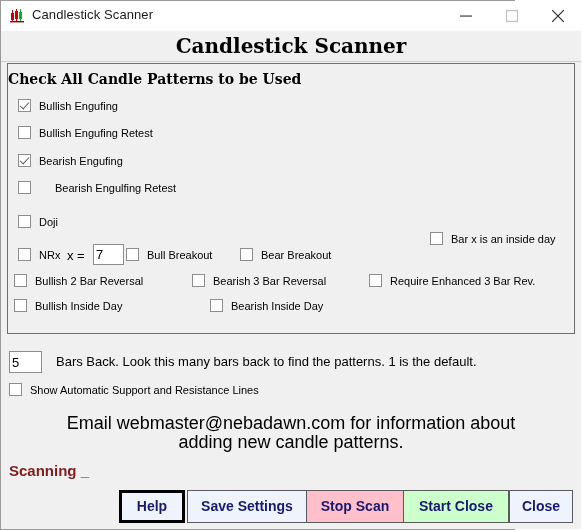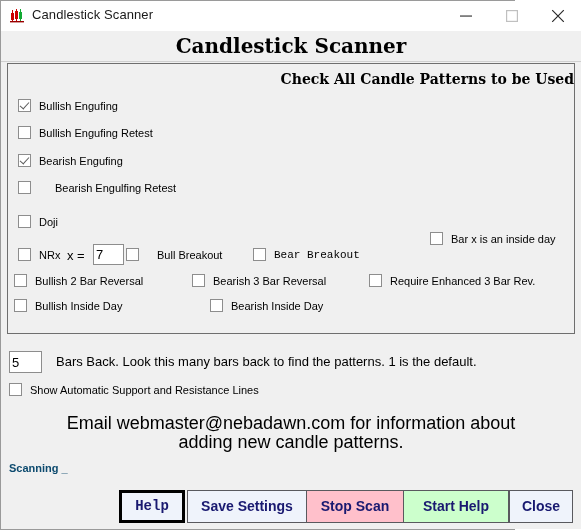--- a/index.html
+++ b/index.html
@@ -91,21 +91,21 @@
     left: 6px; top: 1px;
     width: 568px;
     height: 271px;
     box-sizing: border-box;
     border: 1px solid #6e6e6e;
     background: #f0f0f0;
   }
   .group-title {
     position: absolute;
     left: 0; right: 0; top: 7px;
-    text-align: right;
+    text-align: left;
     font-family: "DejaVu Serif", "Liberation Serif", serif;
     font-weight: bold;
     font-size: 14px;
     color: #000000;
   }
 
   
   .cb {
     position: absolute;
     display: flex;
@@ -168,23 +168,23 @@
     text-align: center;
     font-size: 18px;
     color: #000000;
     line-height: 19px;
   }
 
   .status-text {
     position: absolute;
     left: 8px;
     top: 400px;
-    font-size: 11px;
+    font-size: 15px;
     font-weight: bold;
-    color: #0c4a6e;
+    color: #7f1d1d;
   }
 
   
   .btnbar {
     position: absolute;
     left: 0;
     top: 428px;
     width: 580px;
     height: 36px;
   }
@@ -200,21 +200,20 @@
     font-weight: bold;
     font-size: 14px;
     line-height: 31px;
     text-align: center;
     cursor: default;
     white-space: nowrap;
   }
   .btn.focused {
     border: 3px solid #000000;
     line-height: 27px;
-    font-family: Liberation Mono, monospace;
   }
   .btn-help        { left: 118px; width: 66px; }
   .btn-save        { left: 186px; width: 120px; }
   .btn-stop        { left: 305px; width: 98px;  background: #ffc0cb; }
   .btn-start       { left: 402px; width: 106px; background: #ccffcc; }
   .btn-close       { left: 508px; width: 64px;  }
 </style>
 </head>
 <body>
 
@@ -285,26 +284,26 @@
         <span class="cb-label">Doji</span>
       </div>
 
       <div class="cb" style="left:10px; top:182px;">
         <span class="cb-box"></span>
         <span class="cb-label">NRx</span>
       </div>
       <span class="plain-label" style="left:59px; top:184px;">x =</span>
       <input class="txtin" style="left: 85px; top: 180px; width: 31px; height: 21px;" type="text" value="7">
 
-      <div class="cb" style="left:118px; top:182px;gap:10px;">
+      <div class="cb" style="left:118px; top:182px;">
         <span class="cb-box"></span>
         <span class="cb-label">Bull Breakout</span>
       </div>
 
-      <div class="cb" style="left:245px; top:182px;font-family:Liberation Mono, monospace;">
+      <div class="cb" style="left:232px; top:182px;">
         <span class="cb-box"></span>
         <span class="cb-label">Bear Breakout</span>
       </div>
 
       <div class="cb" style="left:378px; top:166px;padding-left:44px;">
         <span class="cb-box"></span>
         <span class="cb-label">Bar x is an inside day</span>
       </div>
 
       <div class="cb" style="left:6px; top:208px;">
@@ -342,18 +341,18 @@
     </div>
 
     <div class="info-text">Email webmaster@nebadawn.com for information about adding new candle patterns.</div>
 
     <div class="status-text">Scanning _</div>
 
     <div class="btnbar">
       <div class="btn btn-help focused">Help</div>
       <div class="btn btn-save">Save Settings</div>
       <div class="btn btn-stop">Stop Scan</div>
-      <div class="btn btn-start">Start Help</div>
+      <div class="btn btn-start">Start Close</div>
       <div class="btn btn-close">Close</div>
     </div>
 
   </div>
 </div>
 
 </body></html>

